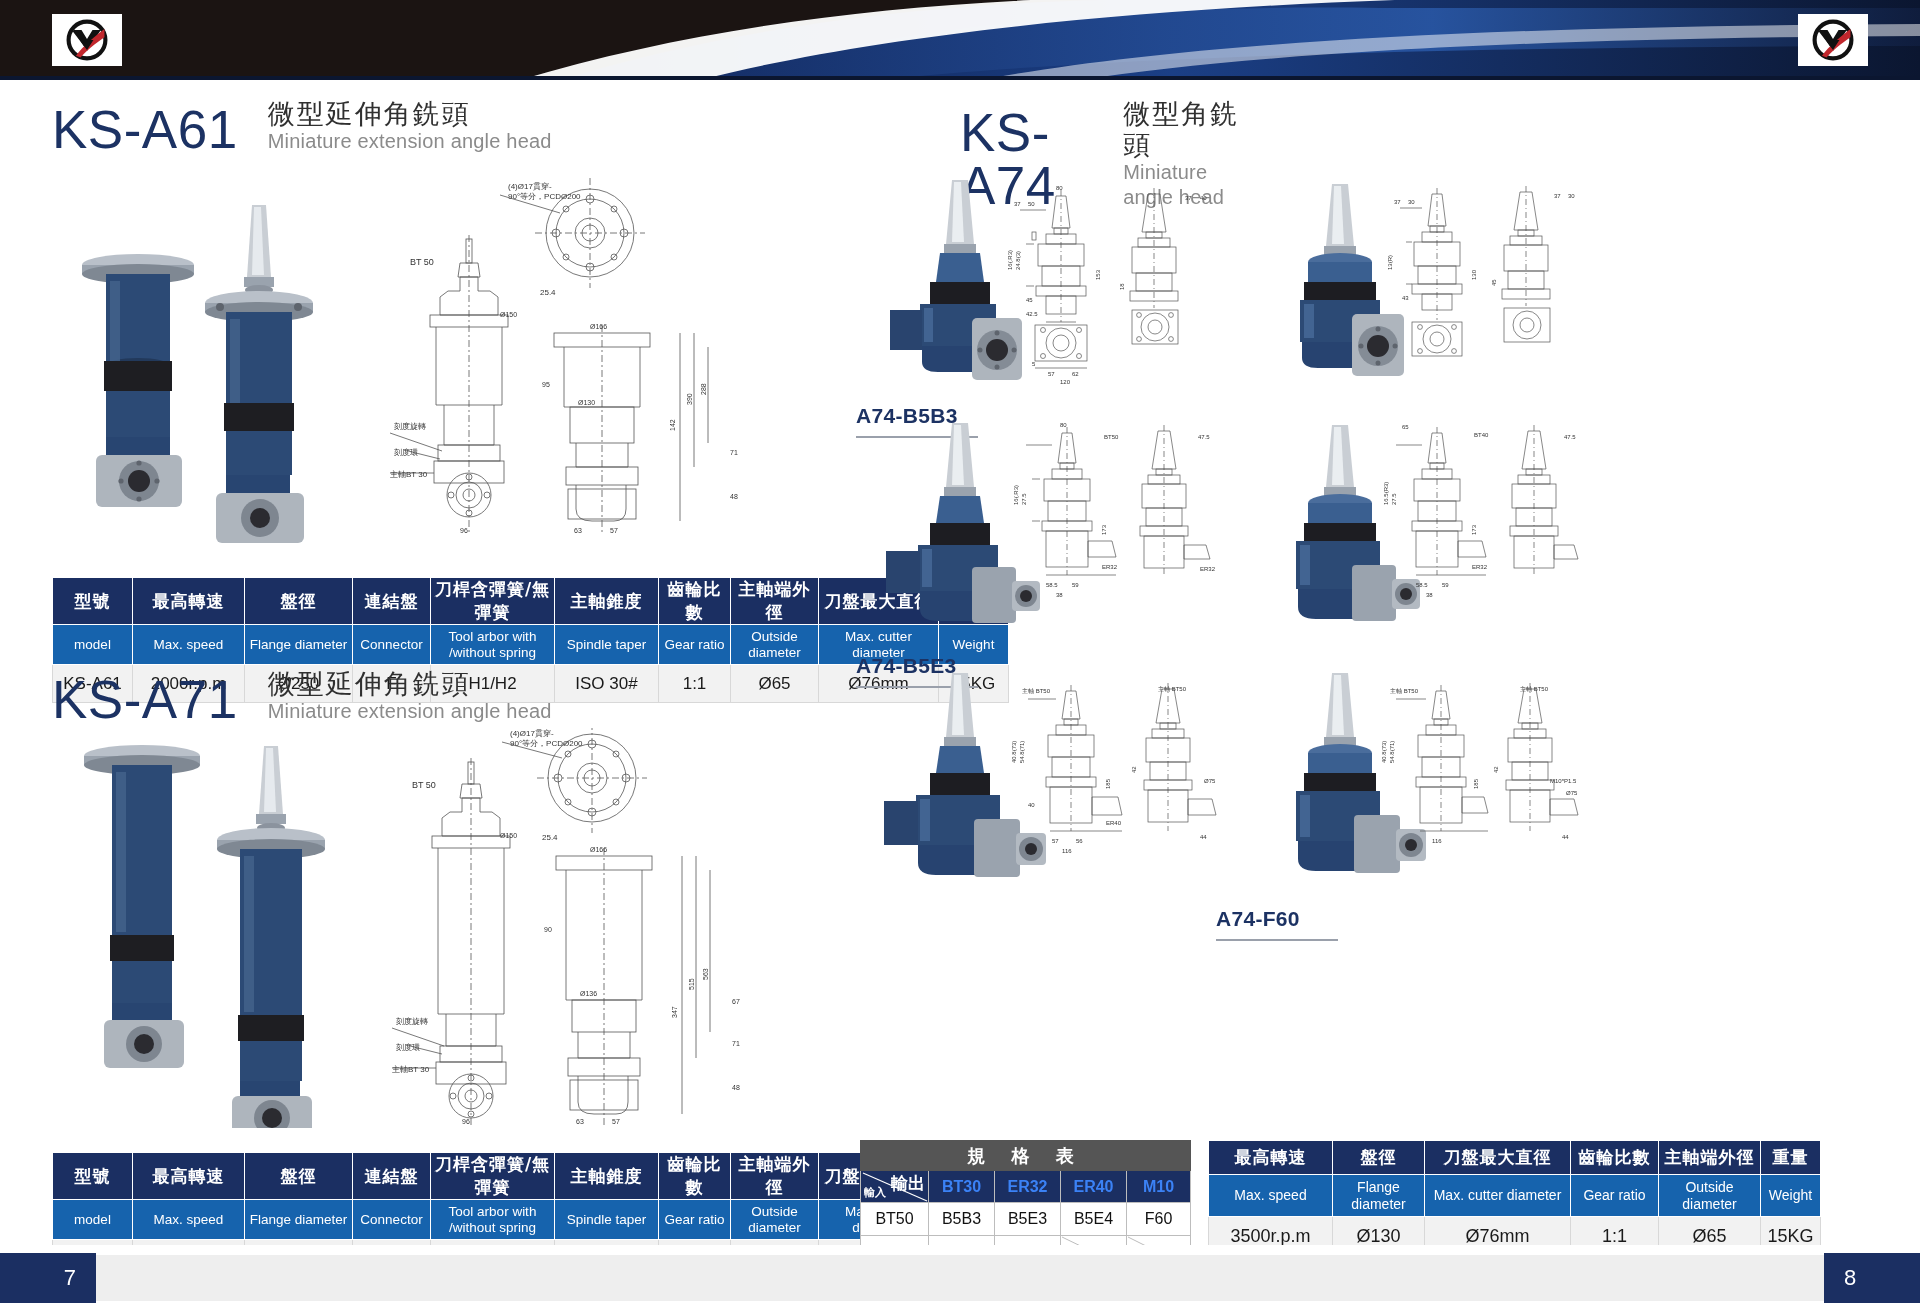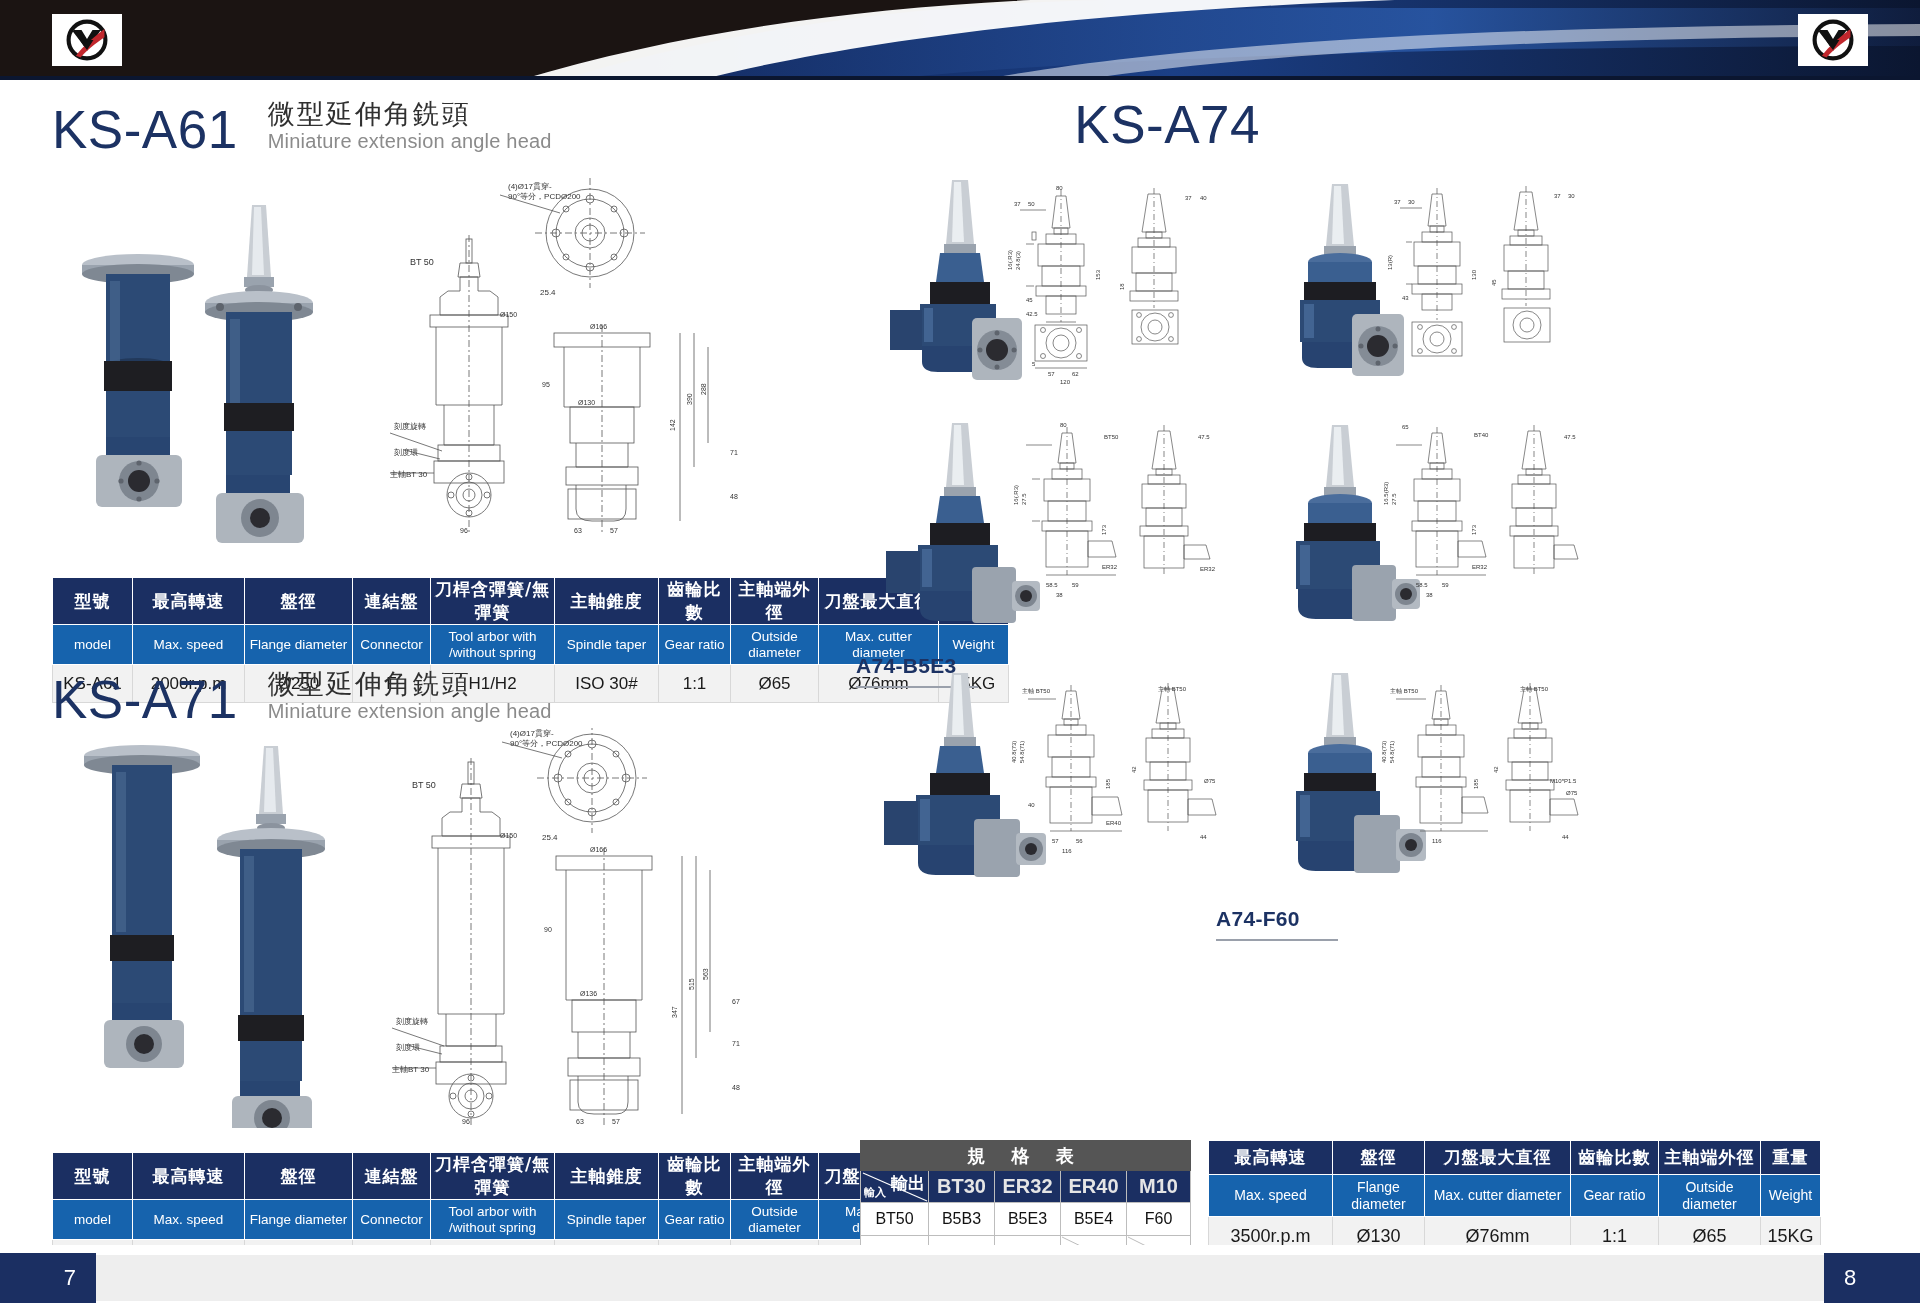--- a/index.html
+++ b/index.html
@@ -68,21 +68,21 @@
 
   
   .matrix { position: absolute; border-collapse: collapse; table-layout: fixed; }
   .matrix td, .matrix th { border: 1px solid #bdbdbd; text-align: center; vertical-align: middle; }
   .matrix .mtitle {
     background: #555555; color: #ffffff; font-size: 18px; font-weight: 700;
     letter-spacing: 10px; height: 30px; border: 1px solid #555555;
     font-family: "DejaVu Sans", sans-serif;
   }
   .matrix .mhead {
-    background: #1b2f62; color: #e5e5e5; font-size: 20px; font-weight: 700; height: 32px;
+    background: #1b2f62; color: #3b82f6; font-size: 16px; font-weight: 700; height: 32px;
   }
   .matrix .mcorner {
     background: #1b2f62; color: #ffffff; height: 32px; position: relative; padding: 0;
   }
   .matrix .mcorner .in  { position: absolute; left: 3px;  bottom: 2px; font-size: 11px; font-family: "DejaVu Sans", sans-serif; }
   .matrix .mcorner .out { position: absolute; right: 3px; top: 1px;    font-size: 17px; font-family: "DejaVu Sans", sans-serif; }
   .matrix .mcorner .slash { position: absolute; inset: 0; }
   .matrix .mcell { background: #ffffff; color: #111; font-size: 16px; height: 33px; }
   .matrix .mcell.rowhead { font-weight: 400; }
   .matrix .mempty { background: #ffffff; position: relative; }
@@ -505,20 +505,24 @@
         <td>55KG</td>
       </tr>
     </tbody>
       </table>
   </div>
 
   <div class="col-right">
 
     <div class="sec-title" style="left:-100px; top:18px; left:auto; right:660px;">
       <div class="sec-code">KS-A74</div>
+      <div class="sec-names">
+        <div class="sec-cn">微型角銑頭</div>
+        <div class="sec-en">Miniature angle head</div>
+      </div>
     </div>
 
     <div class="prod" style="left:-100px; top:90px; width:360px; height:240px;">
       <svg width="360" height="230" viewBox="0 0 360 230">
 
         <g>
           <path d="M92 10 L108 10 L114 74 L86 74 Z" fill="#c9ced4"></path>
           <path d="M94 12 L101 12 L104 72 L92 72 Z" fill="#f0f3f6" opacity="0.85"></path>
           <rect x="84" y="74" width="32" height="9" fill="#9aa3ae"></rect>
           <path d="M80 83 L120 83 L124 112 L76 112 Z" fill="#3a5f90"></path>
@@ -584,20 +588,24 @@
         <text class="dim" x="166" y="146" font-size="6">42.5</text>
         <text class="dim" x="172" y="196" font-size="6">5</text>
         <text class="dim" x="188" y="206" font-size="6">57</text>
         <text class="dim" x="212" y="206" font-size="6">62</text>
         <text class="dim" x="200" y="214" font-size="6">120</text>
         <text class="dim" x="240" y="110" font-size="6" transform="rotate(-90 240 110)">153</text>
         <text class="dim" x="325" y="30" font-size="6">37</text>
         <text class="dim" x="340" y="30" font-size="6">40</text>
         <text class="dim" x="264" y="120" font-size="6" transform="rotate(-90 264 120)">18</text>
       </svg>
+      <div style="margin-left:-4px;">
+        <span class="prod-label">A74-B5B3</span>
+        <div class="prod-underline"></div>
+      </div>
     </div>
 
     <div class="prod" style="left:260px; top:90px; width:360px; height:240px;">
       <svg width="360" height="230" viewBox="0 0 360 230">
         <g>
           <path d="M112 14 L128 14 L134 76 L106 76 Z" fill="#c9ced4"></path>
           <path d="M114 16 L121 16 L124 74 L112 74 Z" fill="#f0f3f6" opacity="0.85"></path>
           <rect x="104" y="76" width="32" height="9" fill="#9aa3ae"></rect>
           <ellipse cx="120" cy="92" rx="32" ry="9" fill="#4a6d9c"></ellipse>
           <rect x="88" y="92" width="64" height="20" fill="#3a5f90"></rect>

